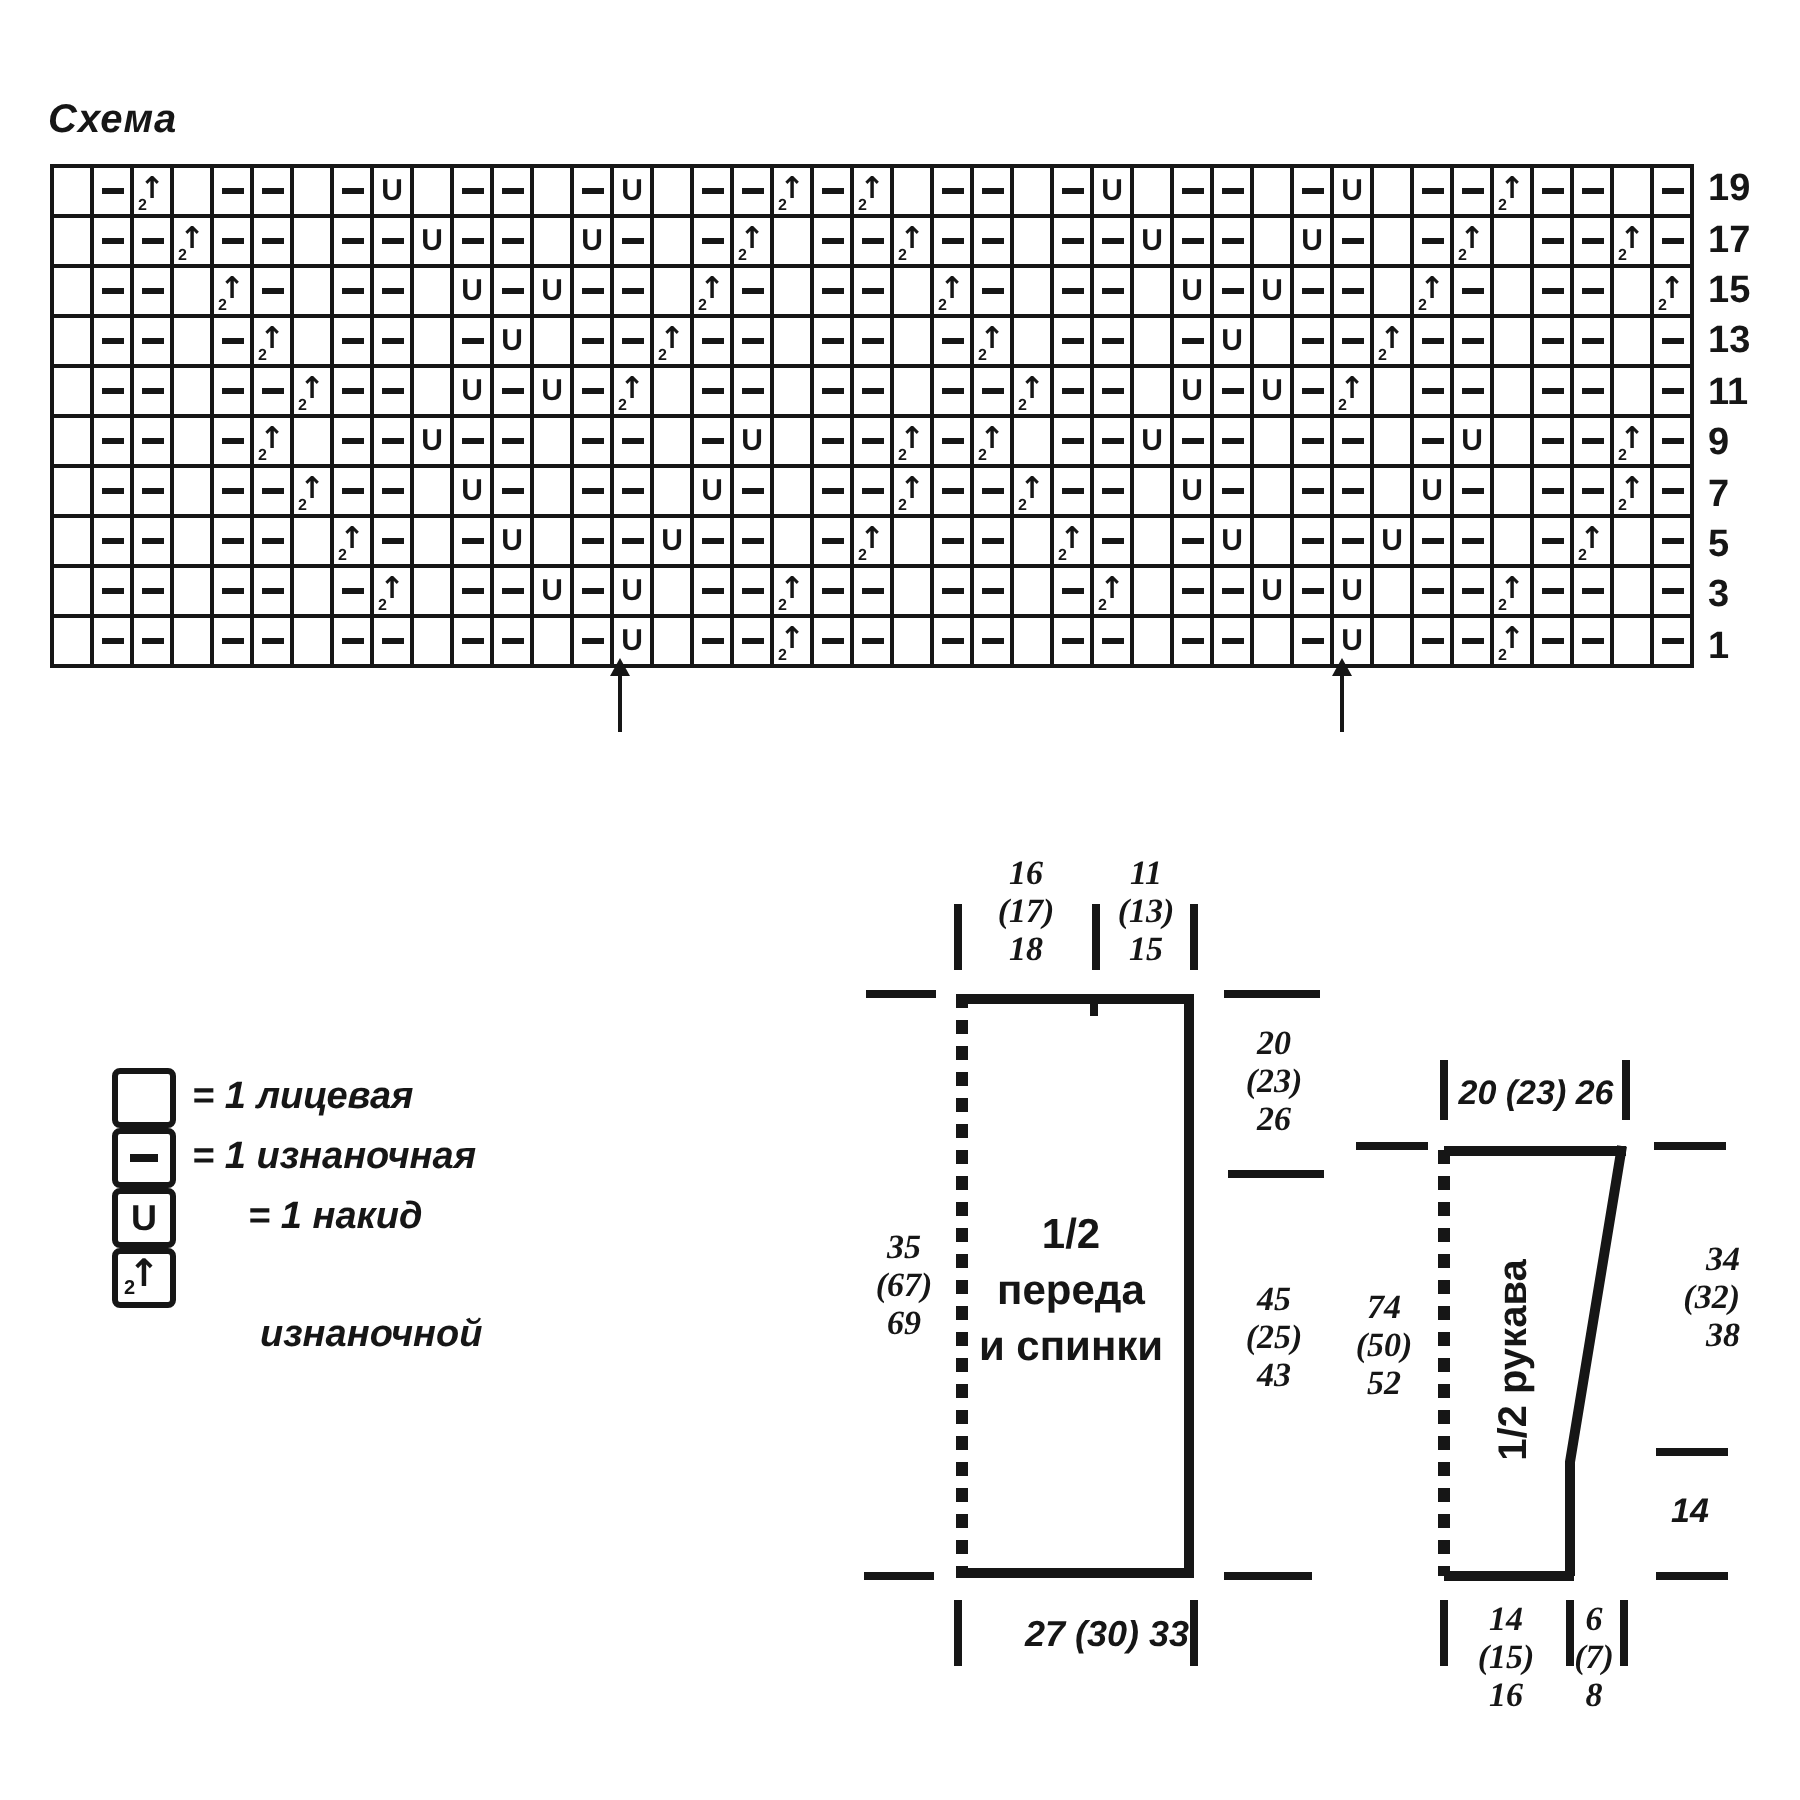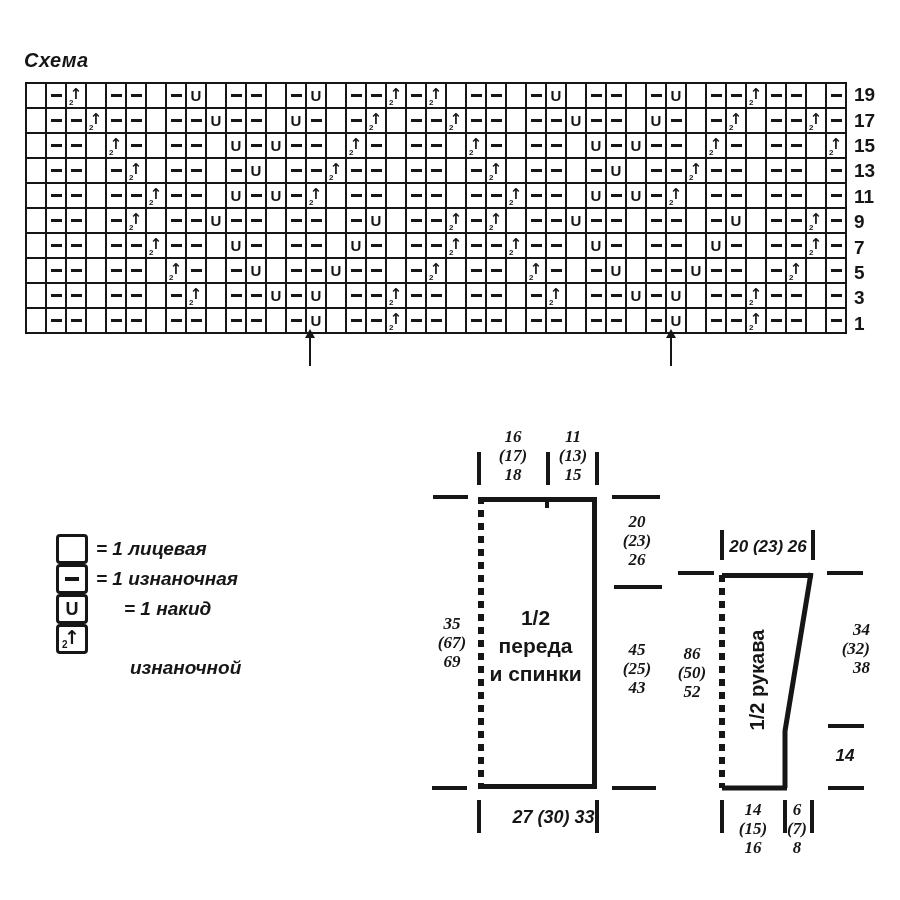--- a/index.html
+++ b/index.html
@@ -556,21 +556,21 @@
     <path d="M722,575 V788" stroke="#161616" stroke-width="6" stroke-dasharray="7 6" fill="none"></path>
   </svg>
 
   <div class="abs vtick" style="left:720px;top:530px;height:30px;"></div>
   <div class="abs vtick" style="left:811px;top:530px;height:30px;"></div>
   <div class="abs meas" style="left:722px;top:537px;width:92px;">20 (23) 26</div>
   <div class="abs hdash" style="left:678px;top:571px;width:36px;"></div>
   <div class="abs hdash" style="left:827px;top:571px;width:36px;"></div>
 
   <div class="abs meas" style="left:667px;top:644px;width:50px;">
-    <div>86</div>
+    <div>74</div>
       <div>(50)</div>
       <div>52</div>
   </div>
   <div class="abs meas" style="left:820px;top:620px;width:50px;text-align:right;">
     <div>34</div>
       <div>(32)</div>
       <div>38</div>
   </div>
   <div class="abs hdash" style="left:828px;top:724px;width:36px;"></div>
   <div class="abs meas" style="left:820px;top:746px;width:50px;">14</div>

